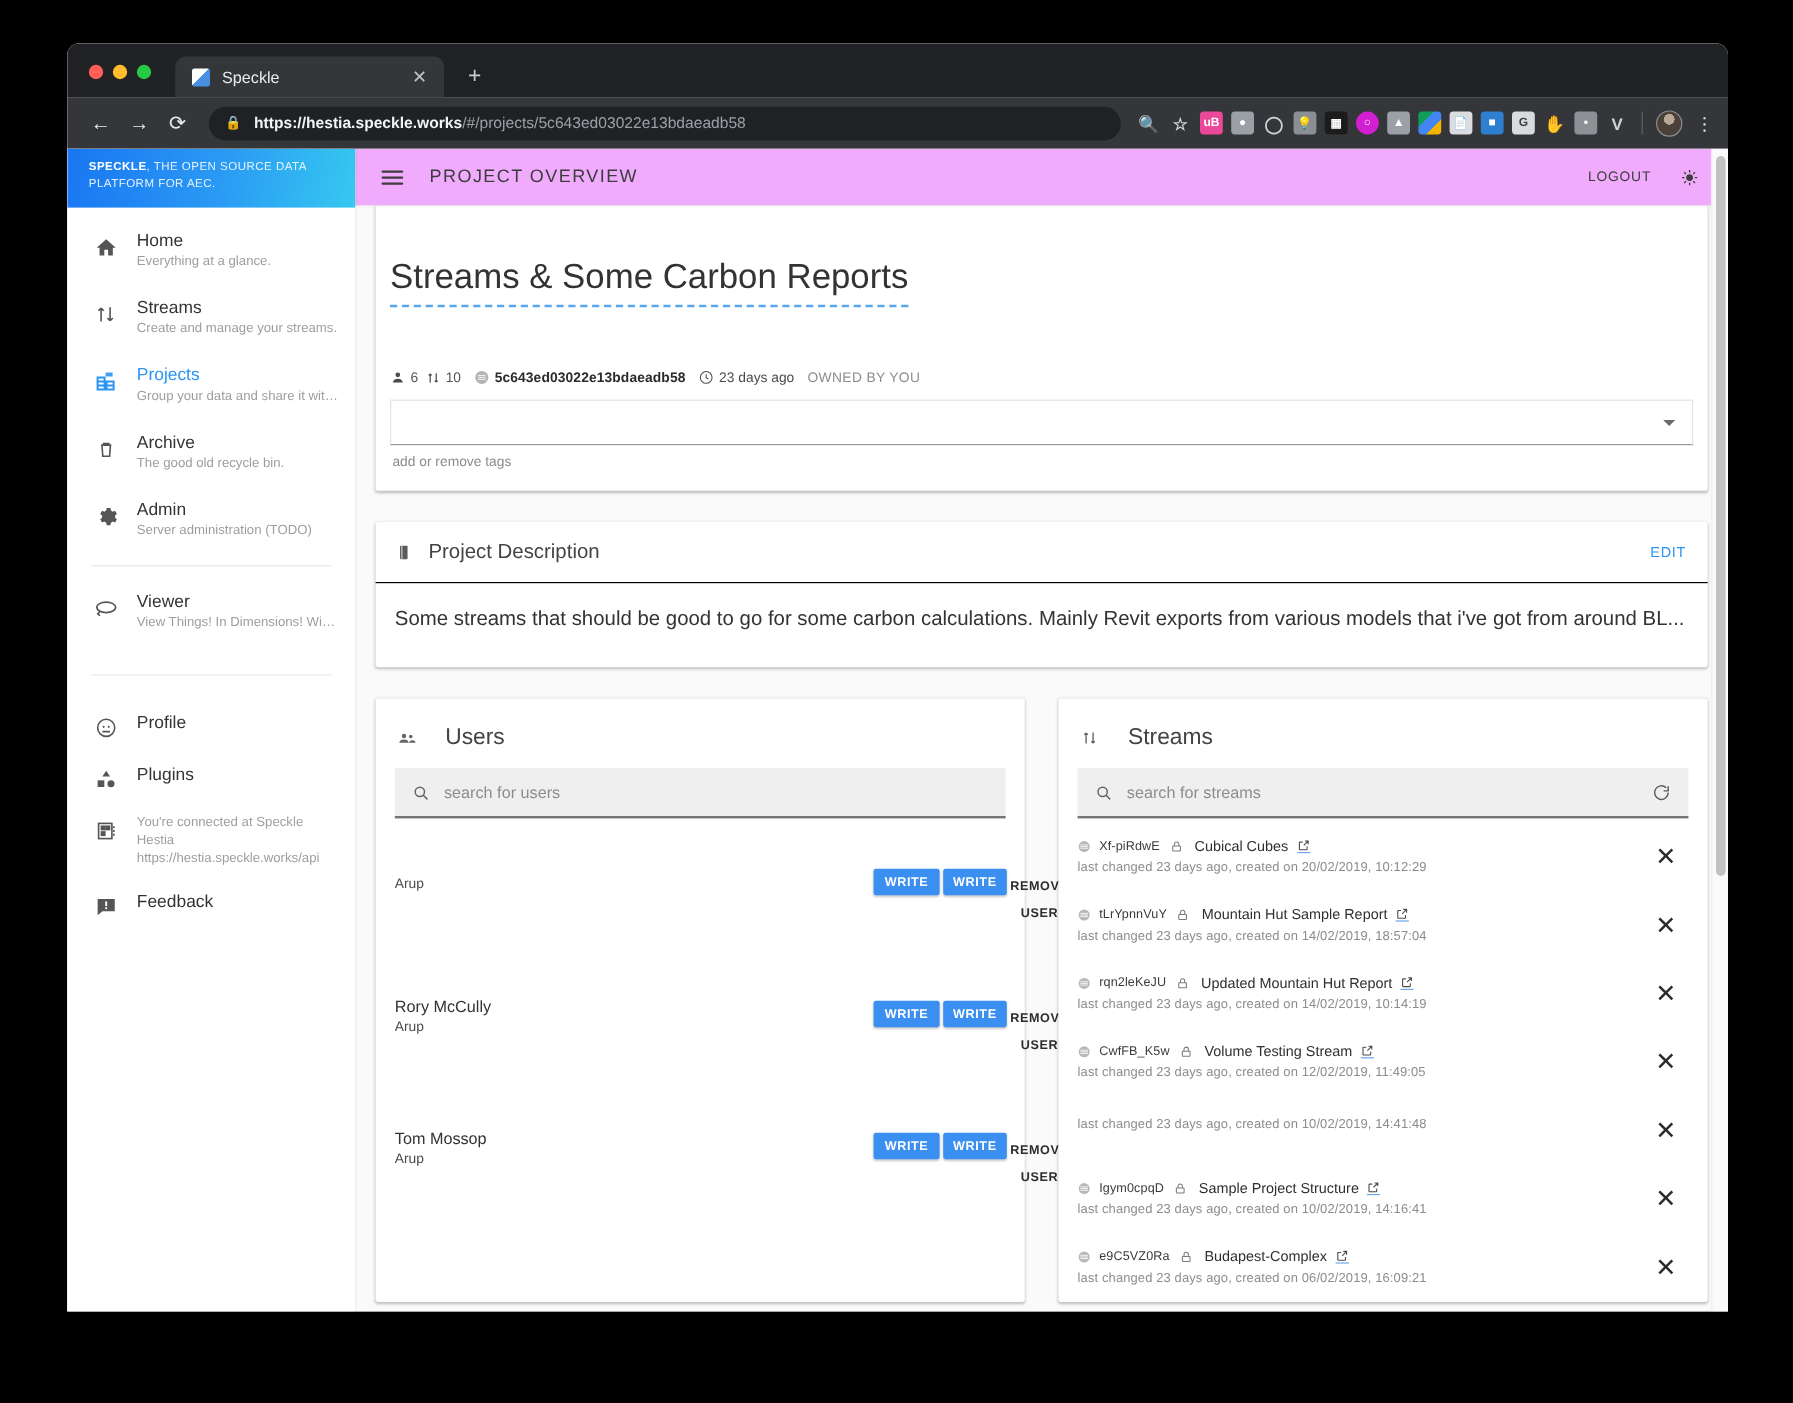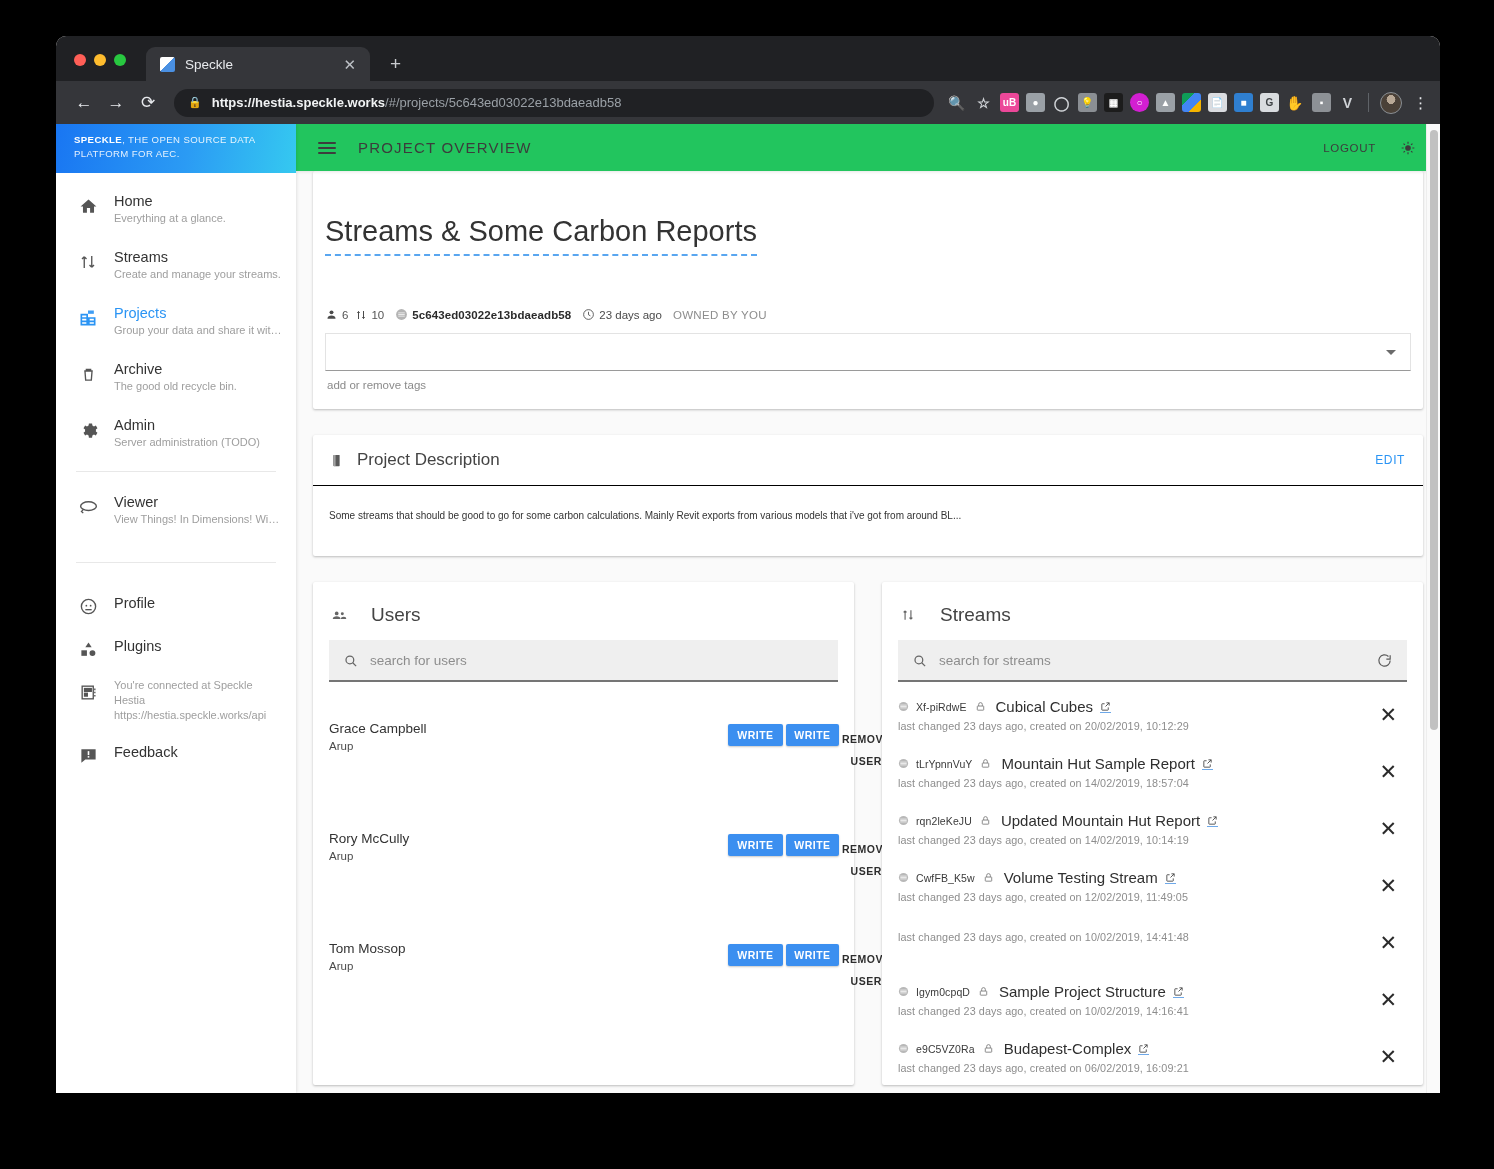--- a/index.html
+++ b/index.html
@@ -140,21 +140,21 @@
   .nav-item.compact .nav-title { line-height: 22px; }
   .nav-note { font-size: 11px; color: #9e9e9e; line-height: 15px; }
 
   
   .main {
     flex: 1; min-width: 0; height: 100%;
     display: flex; flex-direction: column;
     position: relative;
   }
   .appbar {
-    height: 47px; background: #22c55e;
+    height: 47px; background: #f0abfc;
     display: flex; align-items: center;
     padding: 0 22px 0 22px; gap: 22px;
     box-shadow: 0 1px 3px rgba(0,0,0,.10);
     position: relative; z-index: 2;
     flex: 0 0 47px;
   }
   .hamburger { display: flex; flex-direction: column; gap: 3px; width: 18px; }
   .hamburger i { display: block; height: 2px; background: #3d3d3d; border-radius: 1px; }
   .appbar-title {
     font-size: 15px; letter-spacing: 1.2px; color: #3c3c3c;
@@ -205,21 +205,21 @@
 
   
   .desc { margin-top: 26px; }
   .desc-head {
     height: 51px; display: flex; align-items: center;
     padding: 0 18px 0 16px; border-bottom: 1px solid #000000;
   }
   .desc-head .bicon { width: 20px; color: #555; display: flex; align-items: center; }
   .desc-title { font-size: 17px; color: #444; margin-left: 8px; font-weight: 400; }
   .desc-edit { margin-left: auto; font-size: 12px; color: #2a94f4; letter-spacing: .6px; }
-  .desc-body { padding: 20px 18px 30px 16px; font-size: 10px; color: #333; line-height: 20px; }
+  .desc-body { padding: 20px 18px 30px 16px; font-size: 17px; color: #333; line-height: 20px; }
 
   
   .panels { display: flex; gap: 28px; margin-top: 26px; }
   .panel { flex: 1; min-width: 0; }
   .panel-head {
     display: flex; align-items: center; gap: 22px;
     padding: 22px 18px 14px 16px;
   }
   .panel-ico { width: 20px; color: #666; display: flex; align-items: center; justify-content: center; }
   .panel-title { font-size: 19px; color: #444; font-weight: 400; }
@@ -262,21 +262,21 @@
   .streams-list { padding: 4px 16px 0 16px; }
   .stream-row {
     display: flex; align-items: flex-start; min-height: 57px;
     padding: 12px 0 4px 0;
   }
   .stream-main { flex: 1; min-width: 0; }
   .stream-line1 { display: flex; align-items: center; gap: 7px; }
   .stream-hashicon { width: 11px; height: 11px; display: flex; color: #b0b0b0; }
   .stream-id { font-size: 10.5px; color: #3a3a3a; letter-spacing: .1px; }
   .lock-ico { color: #7a7a7a; display: flex; margin-left: 1px; }
-  .stream-name { font-size: 15px; color: #2f2f2f; margin-left: 3px; }
+  .stream-name { font-size: 12px; color: #2f2f2f; margin-left: 3px; }
   .ext-link { color: #4b4b4b; display: flex; border-bottom: 1px solid #6ea8e8; padding-bottom: 0; }
   .stream-sub { font-size: 10.8px; color: #8d8d8d; margin-top: 5px; letter-spacing: .1px; }
   .x-btn { font-size: 21px; color: #2b2b2b; line-height: 1; padding: 6px 10px 0 6px; font-weight: 300; }
 
   
   .vscroll {
     position: absolute; right: 0; top: 0; width: 14px; height: 100%;
     background: #fafafa; border-left: 1px solid #eee; z-index: 4;
   }
   .vthumb {
@@ -588,21 +588,20 @@
                       </svg>
                   </span>
                   <input value="" placeholder="search for users" style="">
                 </div>
               </div>
 
               <div class="users-list">
 
                 <div class="user-row">
                   <div class="user-info">
-                    <div class="user-name">Grace Campbell</div>
                     <div class="user-org">Arup</div>
                   </div>
                   <div class="user-actions">
                     <span class="btn">WRITE STREAMS</span>
                     <span class="btn">WRITE PROJECT</span>
                     <span class="btn flat">REMOVE USER</span>
                   </div>
                 </div>
 
                 <div class="user-row">

